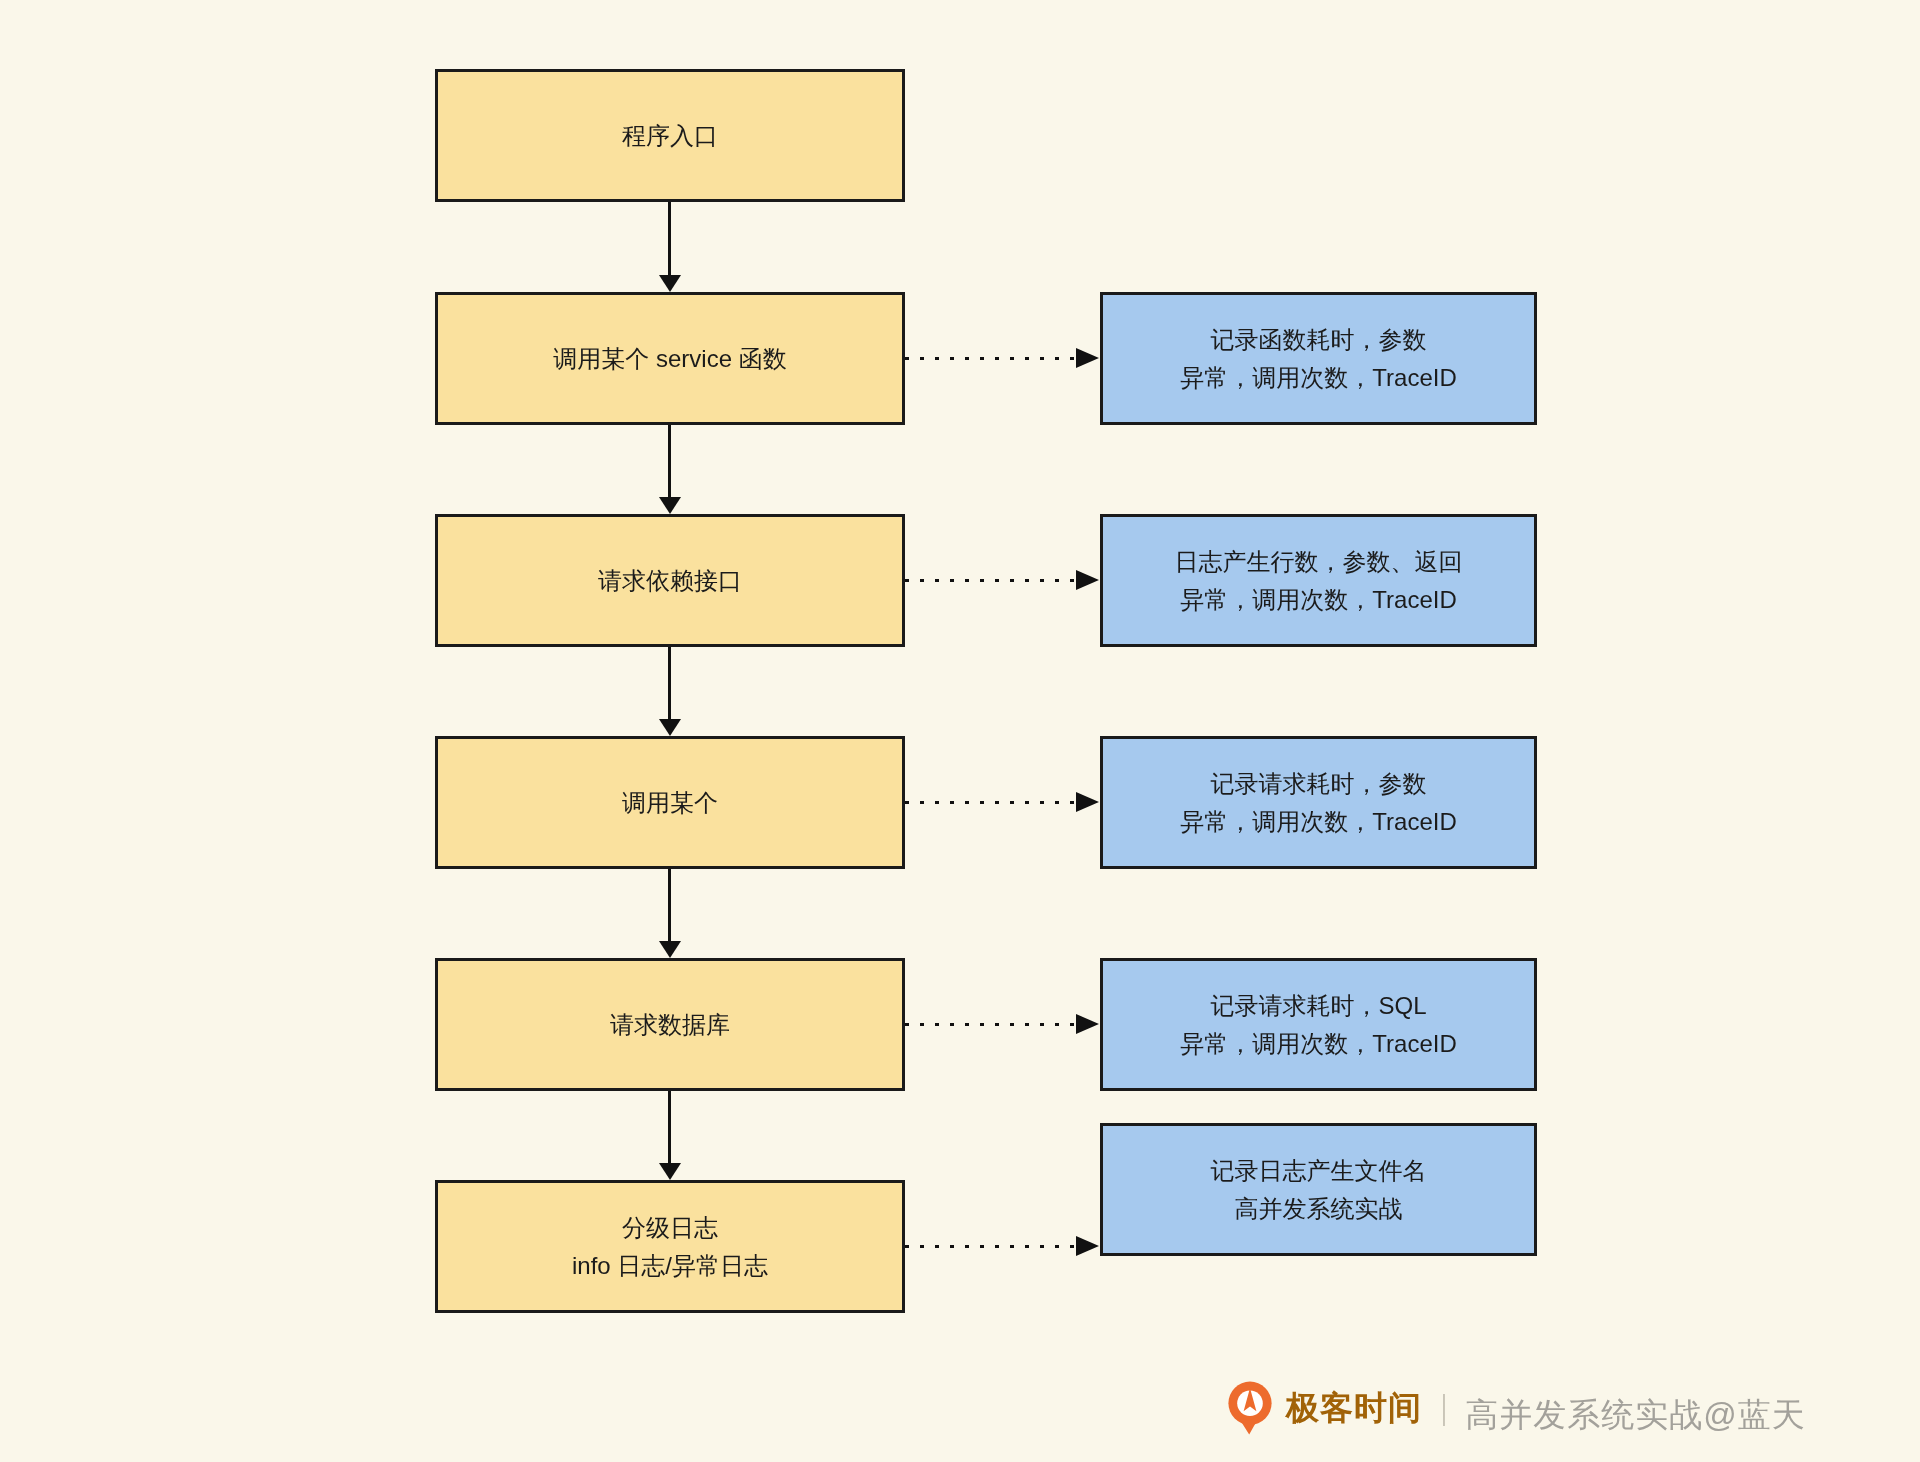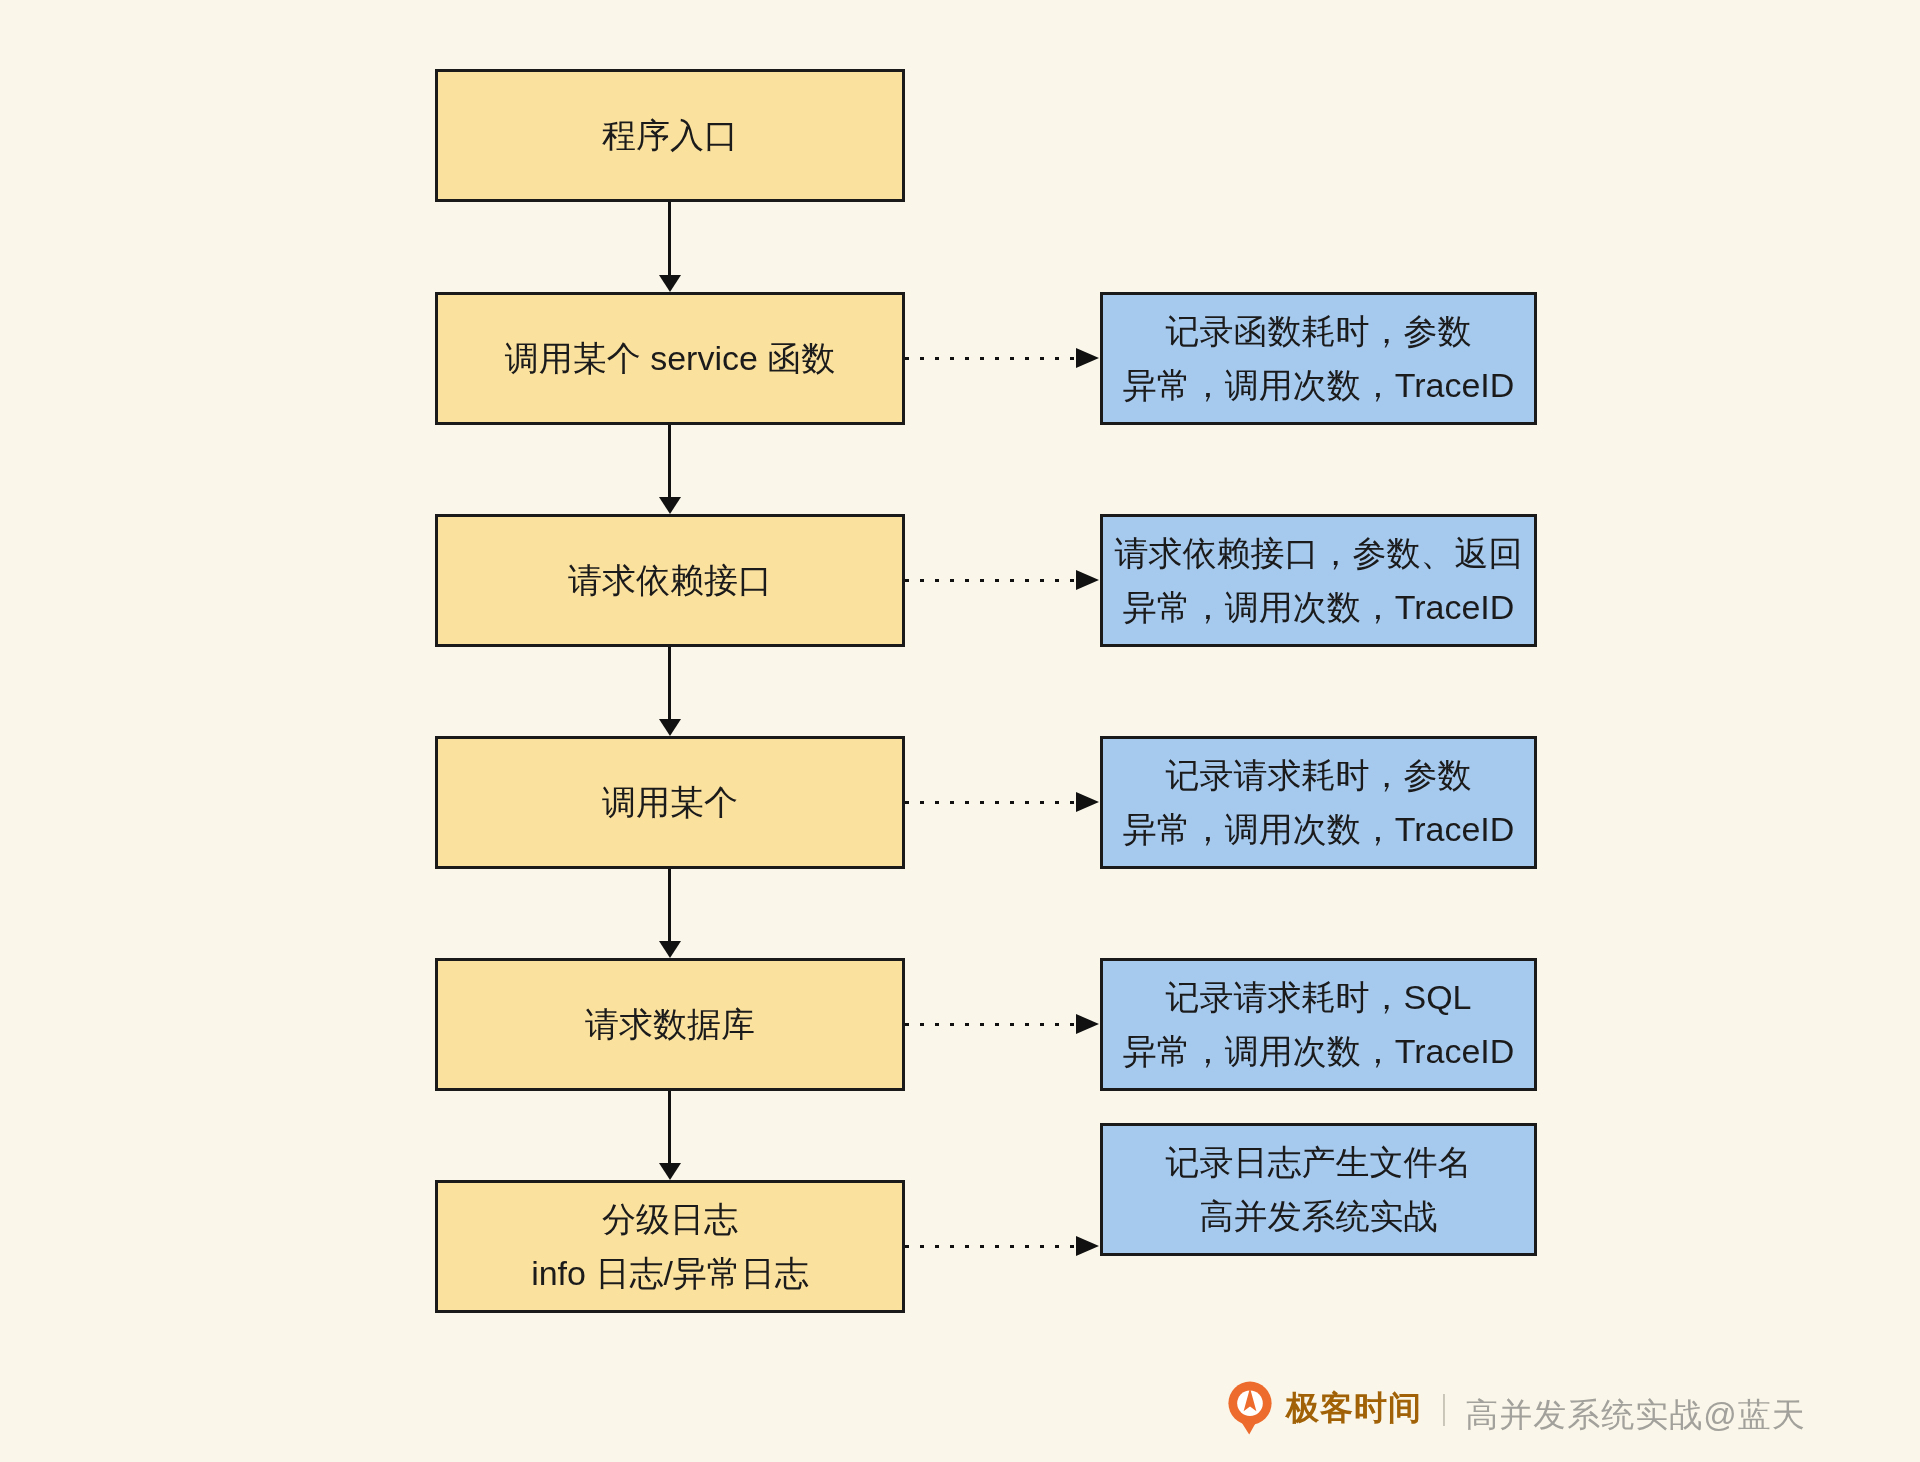--- a/index.html
+++ b/index.html
@@ -14,21 +14,21 @@
 
   .node {
     position: absolute;
     box-sizing: border-box;
     border: 3px solid #1A1A1A;
     display: flex;
     flex-direction: column;
     align-items: center;
     justify-content: center;
     text-align: center;
-    font-size: 34px;
+    font-size: 24px;
     line-height: 1.58;
     color: #1B1B1B;
   }
   .node.yellow { left: 435px; width: 470px; height: 133px; background: #FAE19E; }
   .node.blue   { left: 1100px; width: 437px; height: 133px; background: #A6C9EE; }
   .node-line:empty { display: none; }
 
   .varrow-shaft {
     position: absolute;
     left: 668px; width: 3px; height: 73px;
@@ -112,21 +112,21 @@
   <div class="connector-line" style="top:1023px"></div>
   <div class="connector-head" style="top:1014px"></div>
   <div class="connector-line" style="top:1245px"></div>
   <div class="connector-head" style="top:1236px"></div>
 
   <div class="node blue" style="top:292px">
     <div class="node-line">记录函数耗时，参数</div>
     <div class="node-line">异常，调用次数，TraceID</div>
   </div>
   <div class="node blue" style="top:514px">
-    <div class="node-line">请求依赖接口，参数、返回</div>
+    <div class="node-line">日志产生行数，参数、返回</div>
     <div class="node-line">异常，调用次数，TraceID</div>
   </div>
   <div class="node blue" style="top:736px">
     <div class="node-line">记录请求耗时，参数</div>
     <div class="node-line">异常，调用次数，TraceID</div>
   </div>
   <div class="node blue" style="top:958px">
     <div class="node-line">记录请求耗时，SQL</div>
     <div class="node-line">异常，调用次数，TraceID</div>
   </div>

